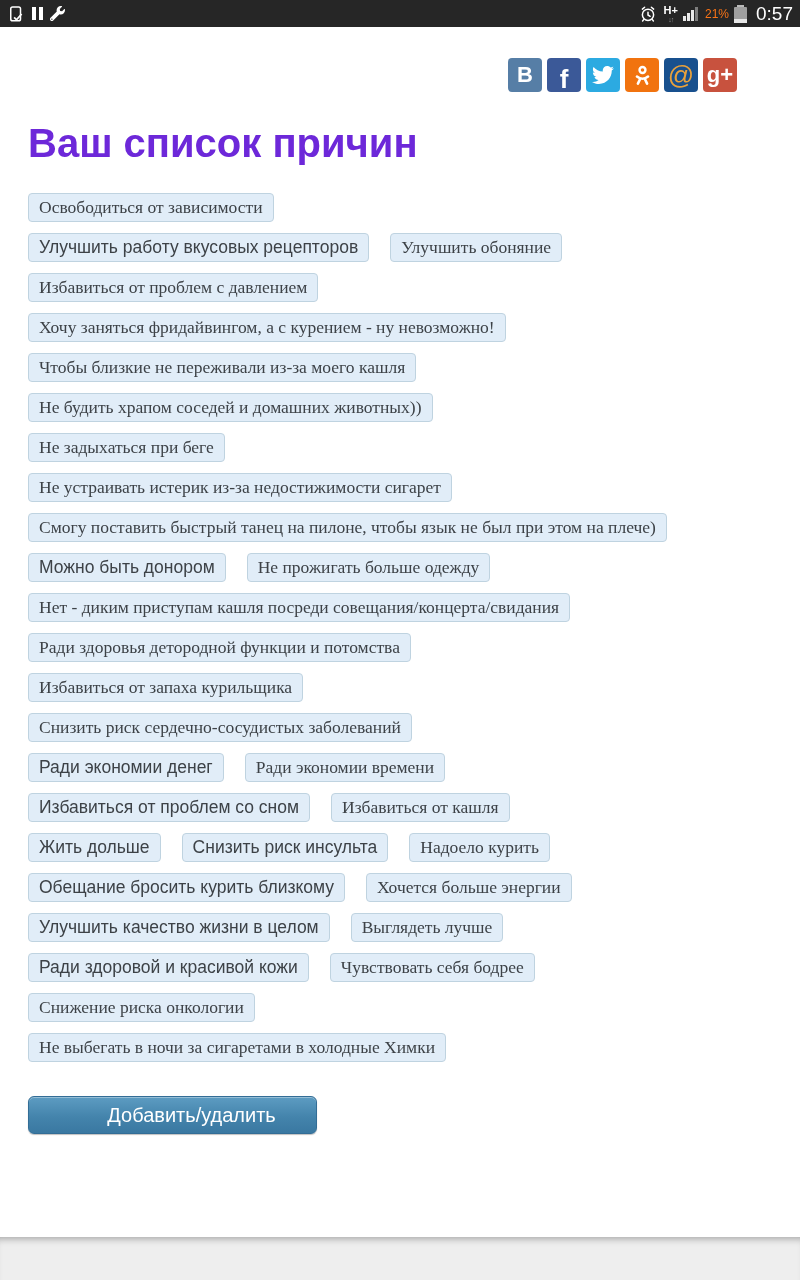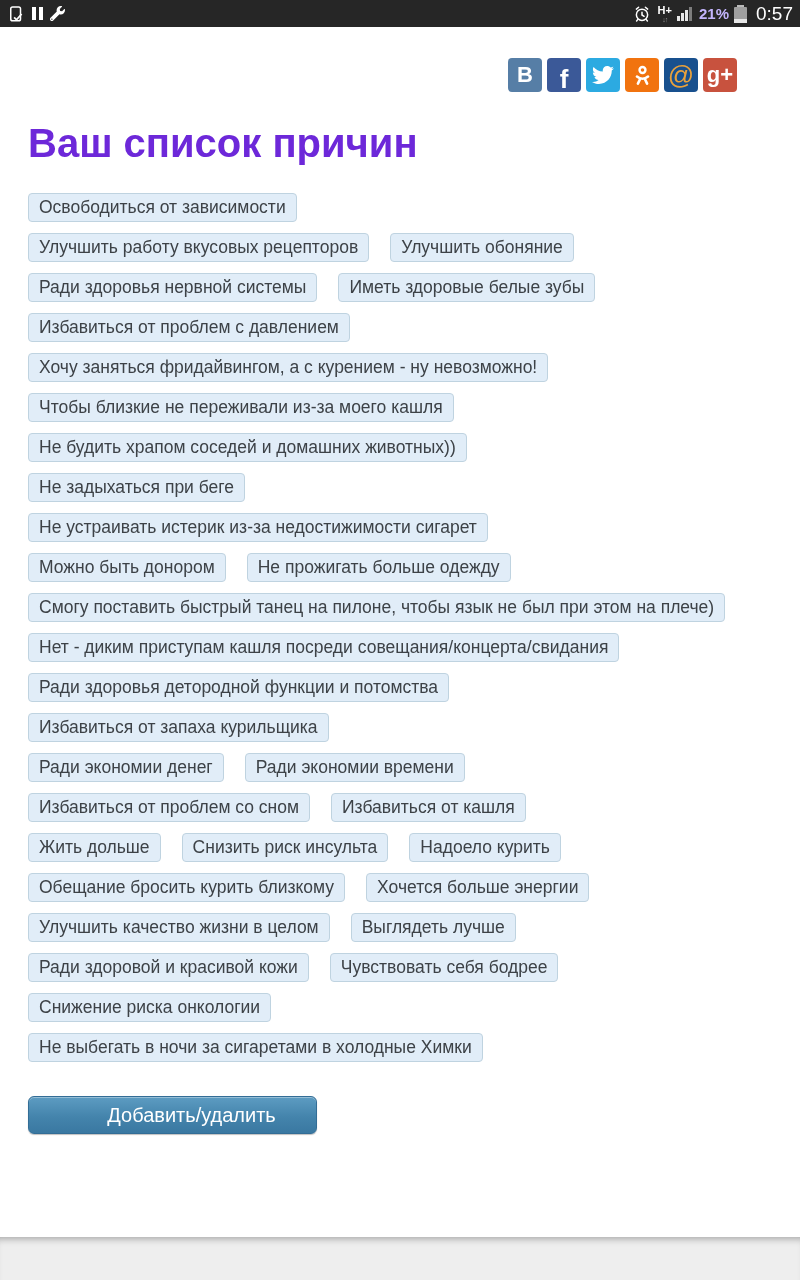--- a/index.html
+++ b/index.html
@@ -20,21 +20,21 @@
   .sb-icon { display:flex; align-items:center; justify-content:center; }
   .pause-icon { display:flex; gap:3px; }
   .pause-icon i { display:block; width:4px; height:13px; background:#fff; }
   .hplus { display:flex; flex-direction:column; align-items:center; line-height:1; margin-right:-2px; }
   .hplus .mode { font-size:11px; font-weight:bold; color:#fdfdfd; letter-spacing:0; }
   .hplus .arrows { font-size:7px; color:#9a9a9a; margin-top:0px; letter-spacing:-1px; }
   .signal { display:flex; align-items:flex-end; gap:1px; height:15px; }
   .signal i { display:block; width:3px; background:#e8e8e8; }
   .signal i:nth-child(1){height:5px;} .signal i:nth-child(2){height:8px;}
   .signal i:nth-child(3){height:11px;} .signal i:nth-child(4){height:14px; background:#7d7d7d;}
-  .batt-pct { font-size:15px; color:#c4b5fd;font-weight:bold; }
+  .batt-pct { font-size:12px; color:#f97316; }
   .battery { position:relative; width:13px; height:18px; margin-left:-2px; }
   .battery .nub { position:absolute; top:0; left:3px; width:7px; height:2px; background:#b9b9b9; }
   .battery .body { position:absolute; top:2px; left:0; width:13px; height:16px; background:#9f9f9f; border-radius:1px; }
   .battery .fill { position:absolute; bottom:0; left:0; width:13px; height:4px; background:#e6e6e6; }
   .sb-time { font-size:19px; color:#fefefe; margin-left:2px; }
 
   
   .content { flex:1 1 auto; background:#fff; padding:0 28px; }
 
   .social-row {
@@ -59,21 +59,21 @@
 
   .reasons-list { margin-top:26px; }
   .reason-row { margin-bottom:11px; white-space:nowrap; }
   .reason-tag {
     display:inline-block;
     background:#e1edf8; border:1px solid #bfd3e0; border-radius:4px;
     padding:2px 10px 3px 10px;
     font-size:17.5px; color:#3d4247; line-height:22px;
     margin-right:21px; cursor:pointer;
   }
-  .reason-row .reason-tag:last-child { margin-right:0; }
+  .reason-row .reason-tag:last-child { margin-right:0;font-family:Liberation Serif, serif; }
 
   .add-button {
     margin-top:34px;
     width:289px; height:38px;
     background:linear-gradient(to bottom, #5d9cc2 0%, #4484ac 55%, #3a78a1 100%);
     border:1px solid #336d96; border-radius:6px;
     box-shadow: inset 0 1px 0 rgba(255,255,255,0.35), 0 1px 1px rgba(0,0,0,0.25);
     color:#fff; font-size:20px; font-family:inherit;
     display:block; text-align:center; line-height:36px; cursor:pointer;padding-left:38px;
   }
@@ -158,32 +158,32 @@
         </div>
         <div class="social-btn mail-ru" style="background: rgb(24, 80, 142); color: rgb(233, 161, 59);">@</div>
         <div class="social-btn google-plus" style="background: rgb(200, 82, 62); color: rgb(255, 255, 255);">g+</div>
       </div>
 
     <h1 class="page-title">Ваш список причин</h1>
 
     <div class="reasons-list">
         <div class="reason-row"><span class="reason-tag">Освободиться от зависимости</span></div>
         <div class="reason-row"><span class="reason-tag">Улучшить работу вкусовых рецепторов</span><span class="reason-tag">Улучшить обоняние</span></div>
-        <div class="reason-row"><span class="reason-tag">Ради здоровья нервной системы</span><span class="reason-tag">Иметь здоровые белые зубы</span></div>
         <div class="reason-row"><span class="reason-tag">Избавиться от проблем с давлением</span></div>
         <div class="reason-row"><span class="reason-tag">Хочу заняться фридайвингом, а с курением - ну невозможно!</span></div>
         <div class="reason-row"><span class="reason-tag">Чтобы близкие не переживали из-за моего кашля</span></div>
         <div class="reason-row"><span class="reason-tag">Не будить храпом соседей и домашних животных))</span></div>
         <div class="reason-row"><span class="reason-tag">Не задыхаться при беге</span></div>
         <div class="reason-row"><span class="reason-tag">Не устраивать истерик из-за недостижимости сигарет</span></div>
+        <div class="reason-row"><span class="reason-tag">Смогу поставить быстрый танец на пилоне, чтобы язык не был при этом на плече)</span></div>
         <div class="reason-row"><span class="reason-tag">Можно быть донором</span><span class="reason-tag">Не прожигать больше одежду</span></div>
-        <div class="reason-row"><span class="reason-tag">Смогу поставить быстрый танец на пилоне, чтобы язык не был при этом на плече)</span></div>
         <div class="reason-row"><span class="reason-tag">Нет - диким приступам кашля посреди совещания/концерта/свидания</span></div>
         <div class="reason-row"><span class="reason-tag">Ради здоровья детородной функции и потомства</span></div>
         <div class="reason-row"><span class="reason-tag">Избавиться от запаха курильщика</span></div>
+        <div class="reason-row"><span class="reason-tag">Снизить риск сердечно-сосудистых заболеваний</span></div>
         <div class="reason-row"><span class="reason-tag">Ради экономии денег</span><span class="reason-tag">Ради экономии времени</span></div>
         <div class="reason-row"><span class="reason-tag">Избавиться от проблем со сном</span><span class="reason-tag">Избавиться от кашля</span></div>
         <div class="reason-row"><span class="reason-tag">Жить дольше</span><span class="reason-tag">Снизить риск инсульта</span><span class="reason-tag">Надоело курить</span></div>
         <div class="reason-row"><span class="reason-tag">Обещание бросить курить близкому</span><span class="reason-tag">Хочется больше энергии</span></div>
         <div class="reason-row"><span class="reason-tag">Улучшить качество жизни в целом</span><span class="reason-tag">Выглядеть лучше</span></div>
         <div class="reason-row"><span class="reason-tag">Ради здоровой и красивой кожи</span><span class="reason-tag">Чувствовать себя бодрее</span></div>
         <div class="reason-row"><span class="reason-tag">Снижение риска онкологии</span></div>
         <div class="reason-row"><span class="reason-tag">Не выбегать в ночи за сигаретами в холодные Химки</span></div>
       </div>
 

